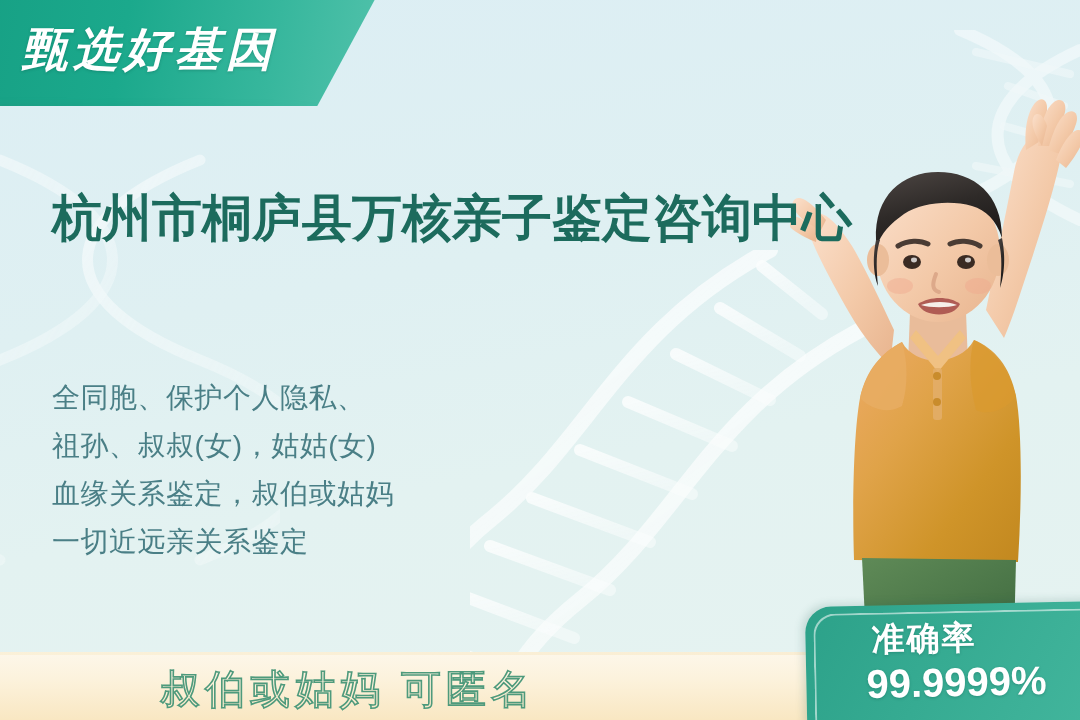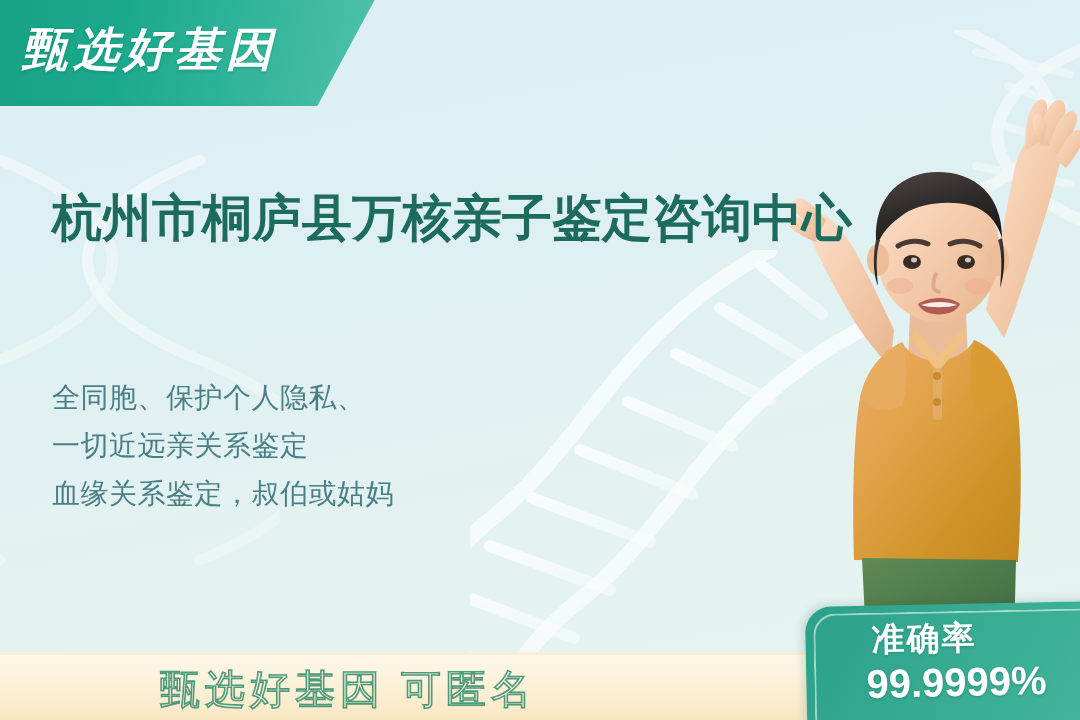--- a/index.html
+++ b/index.html
@@ -351,26 +351,27 @@
   </svg>
 
   <div id="brand-banner">
     <span id="brand-text">甄选好基因</span>
   </div>
 
   <h1 id="headline">杭州市桐庐县万核亲子鉴定咨询中心</h1>
 
   <div id="service-list">
     <div class="line">全同胞、保护个人隐私、</div>
+    <div class="line">祖孙、叔叔(女)，姑姑(女)</div>
+    <div class="line">血缘关系鉴定，叔伯或姑妈</div>
     <div class="line">一切近远亲关系鉴定</div>
-    <div class="line">血缘关系鉴定，叔伯或姑妈</div>
   </div>
 
   <div id="privacy-bar">
-    <span id="privacy-text">甄选好基因 可匿名</span>
+    <span id="privacy-text">叔伯或姑妈 可匿名</span>
     <span class="stripe s1"></span>
     <span class="stripe s2"></span>
     <span class="stripe s3"></span>
   </div>
 
   <div id="accuracy-badge">
     <span id="accuracy-label">准确率</span>
     <span id="accuracy-value">99.9999%</span>
   </div>
 

